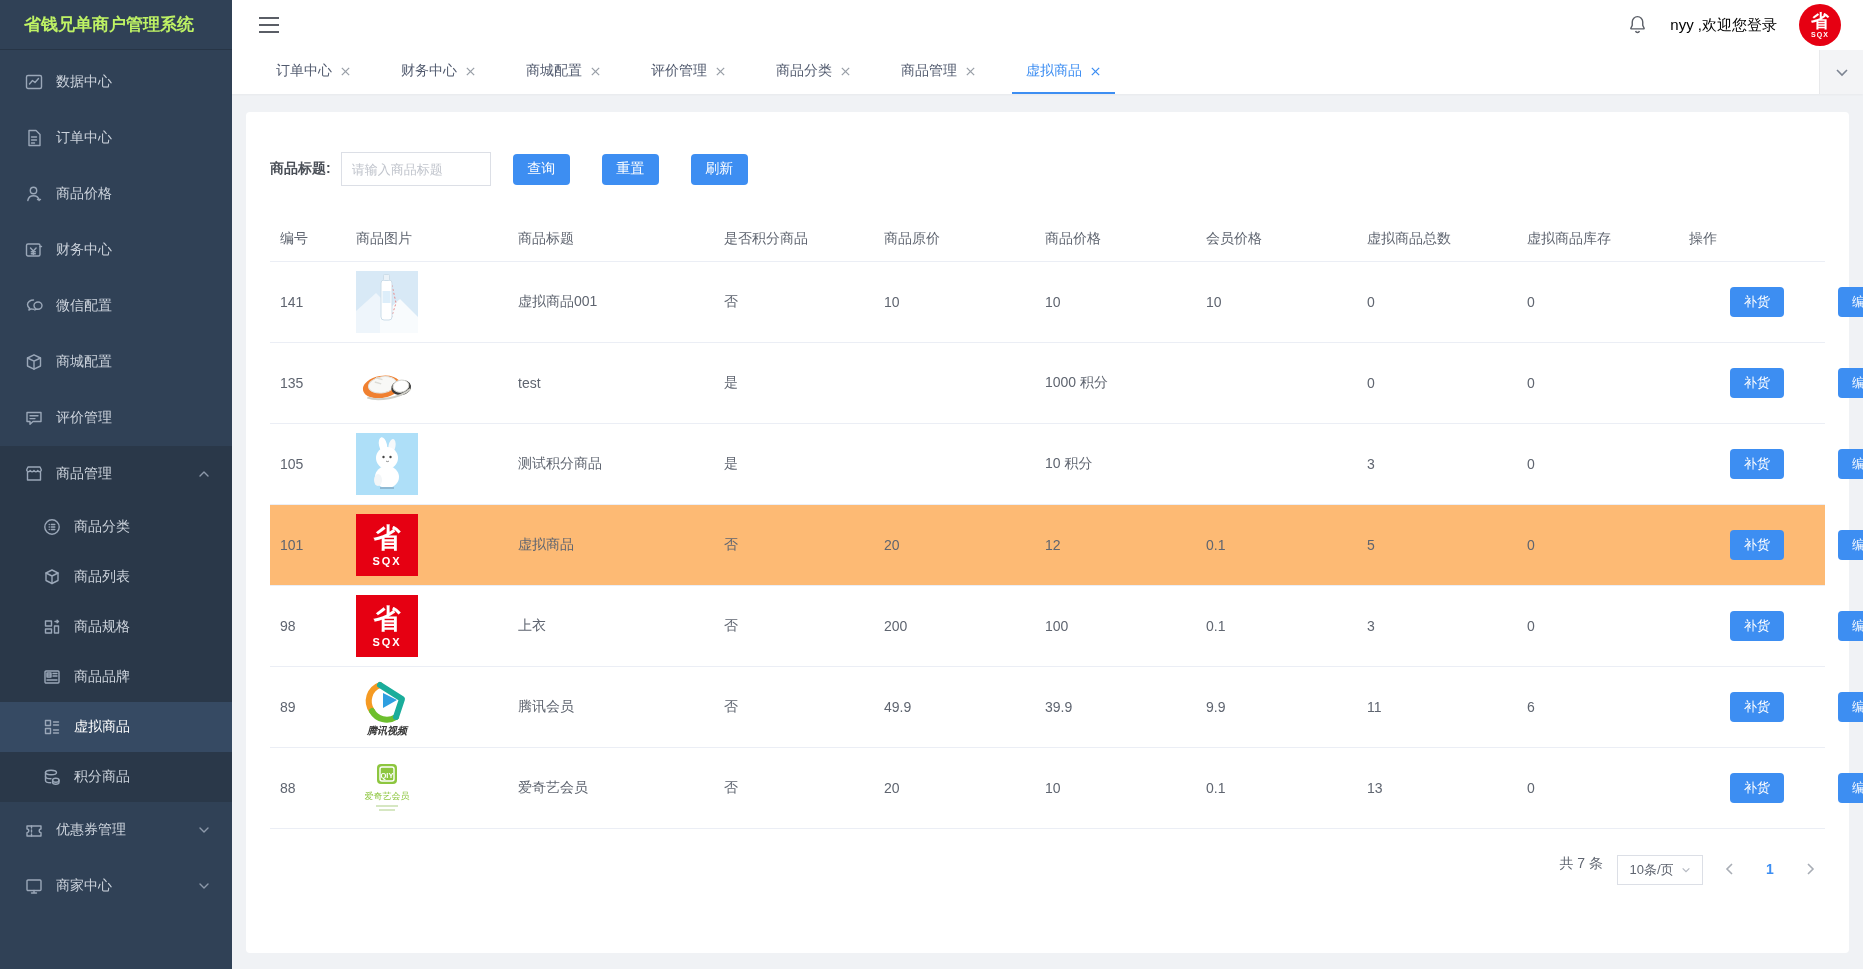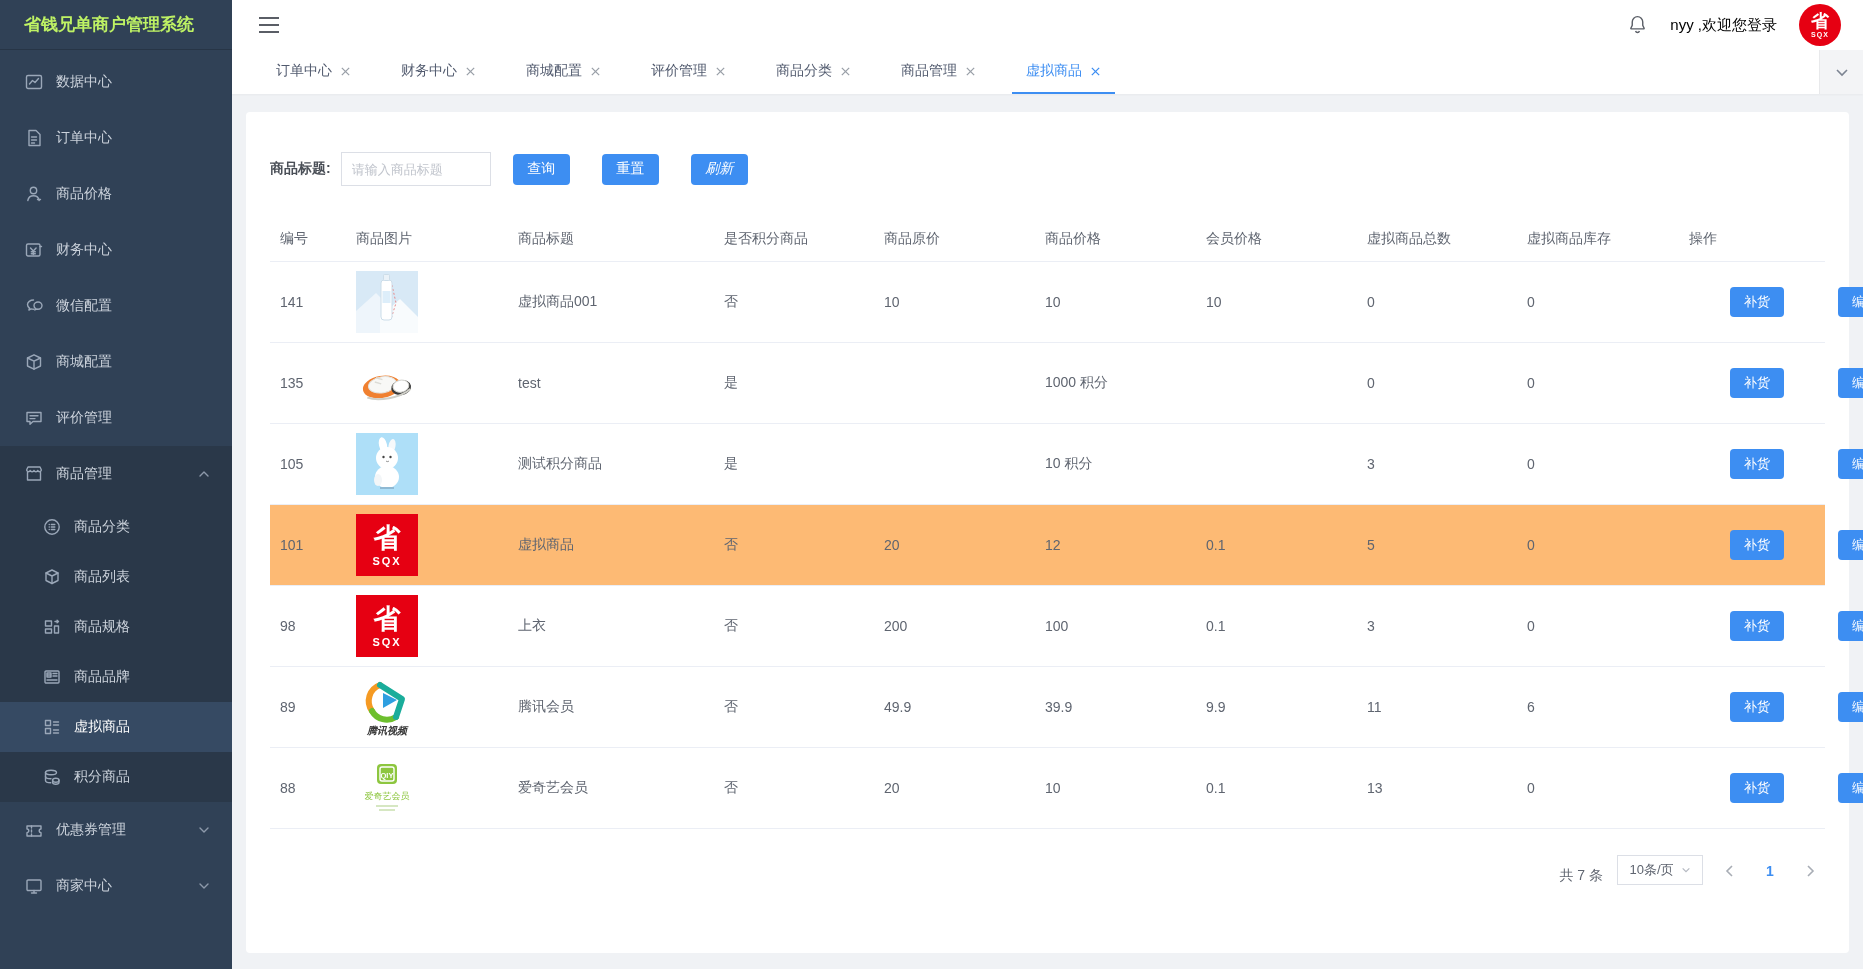--- a/index.html
+++ b/index.html
@@ -51,35 +51,35 @@
   .main { flex:1; padding:18px 14px 16px 14px; overflow:hidden;}
   .card { background:#fff; border-radius:4px; height:100%; padding:40px 24px 0 24px;}
 
   .searchrow { display:flex; align-items:center; margin-bottom:30px;}
   .searchrow .s-label { color:#4a4f57; font-size:14px; font-weight:bold; margin-right:10px;}
   .s-input { width:150px; height:34px; border:1px solid #dcdfe6; border-radius:0; padding:0 10px; font-size:13px; color:#0c4a6e;
     outline:none; font-family:inherit;}
   .s-input::placeholder { color:#c0c4cc;}
   .btn { height:31px; min-width:57px; padding:0 14px; background:#3d8ef2; border:none; border-radius:4px; color:#fff;
     font-size:14px; cursor:pointer; font-family:inherit;margin-left:41px;}
-  .btn.q { margin-left:22px;} .btn.r { margin-left:32px;} .btn.f { margin-left:32px;font-style:italic;}
+  .btn.q { margin-left:22px;} .btn.r { margin-left:32px;} .btn.f { margin-left:32px;}
 
   
   .tbl { width:100%; }
   .t-row { display:grid; grid-template-columns:76px 162px 206px 160px 161px 161px 161px 160px 162px 1fr;
     align-items:center; border-bottom:1px solid #ebeef5; min-height:81px;}
   .t-head { min-height:46px; color:#8f95a0; font-size:14px;}
   .t-cell { padding-left:10px; font-size:14px; color:#5f6570; word-break:break-all;}
   .t-row.hl { background:#fdba74;}
   .prod-img { width:62px; height:62px; display:block;}
   .act { display:flex; gap:13px;}
   .btn.small { min-width:54px; height:30px; padding:0 10px; font-size:13px;}
 
   
-  .pager { display:flex; align-items:flex-end; justify-content:flex-end; gap:14px; margin-top:26px; padding-right:2px;}
+  .pager { display:flex; align-items:flex-start; justify-content:flex-end; gap:14px; margin-top:26px; padding-right:2px;}
   .pg-total { color:#5f6570; font-size:14px;}
   .pg-size { width:86px; height:30px; border:1px solid #dcdfe6; border-radius:0; display:flex; align-items:center;
     justify-content:center; gap:7px; color:#5f6570; font-size:13px; cursor:pointer;}
   .pg-size svg { width:10px; height:10px; color:#b6bac2;}
   .pg-btn { width:26px; height:28px; display:flex; align-items:center; justify-content:center; color:#a8adb5; cursor:pointer;}
   .pg-btn svg { width:12px; height:12px;}
   .pg-num { width:26px; height:28px; display:flex; align-items:center; justify-content:center; color:#3d8ef2;
     font-weight:bold; font-size:14px; cursor:pointer;}
 </style>
 </head>

